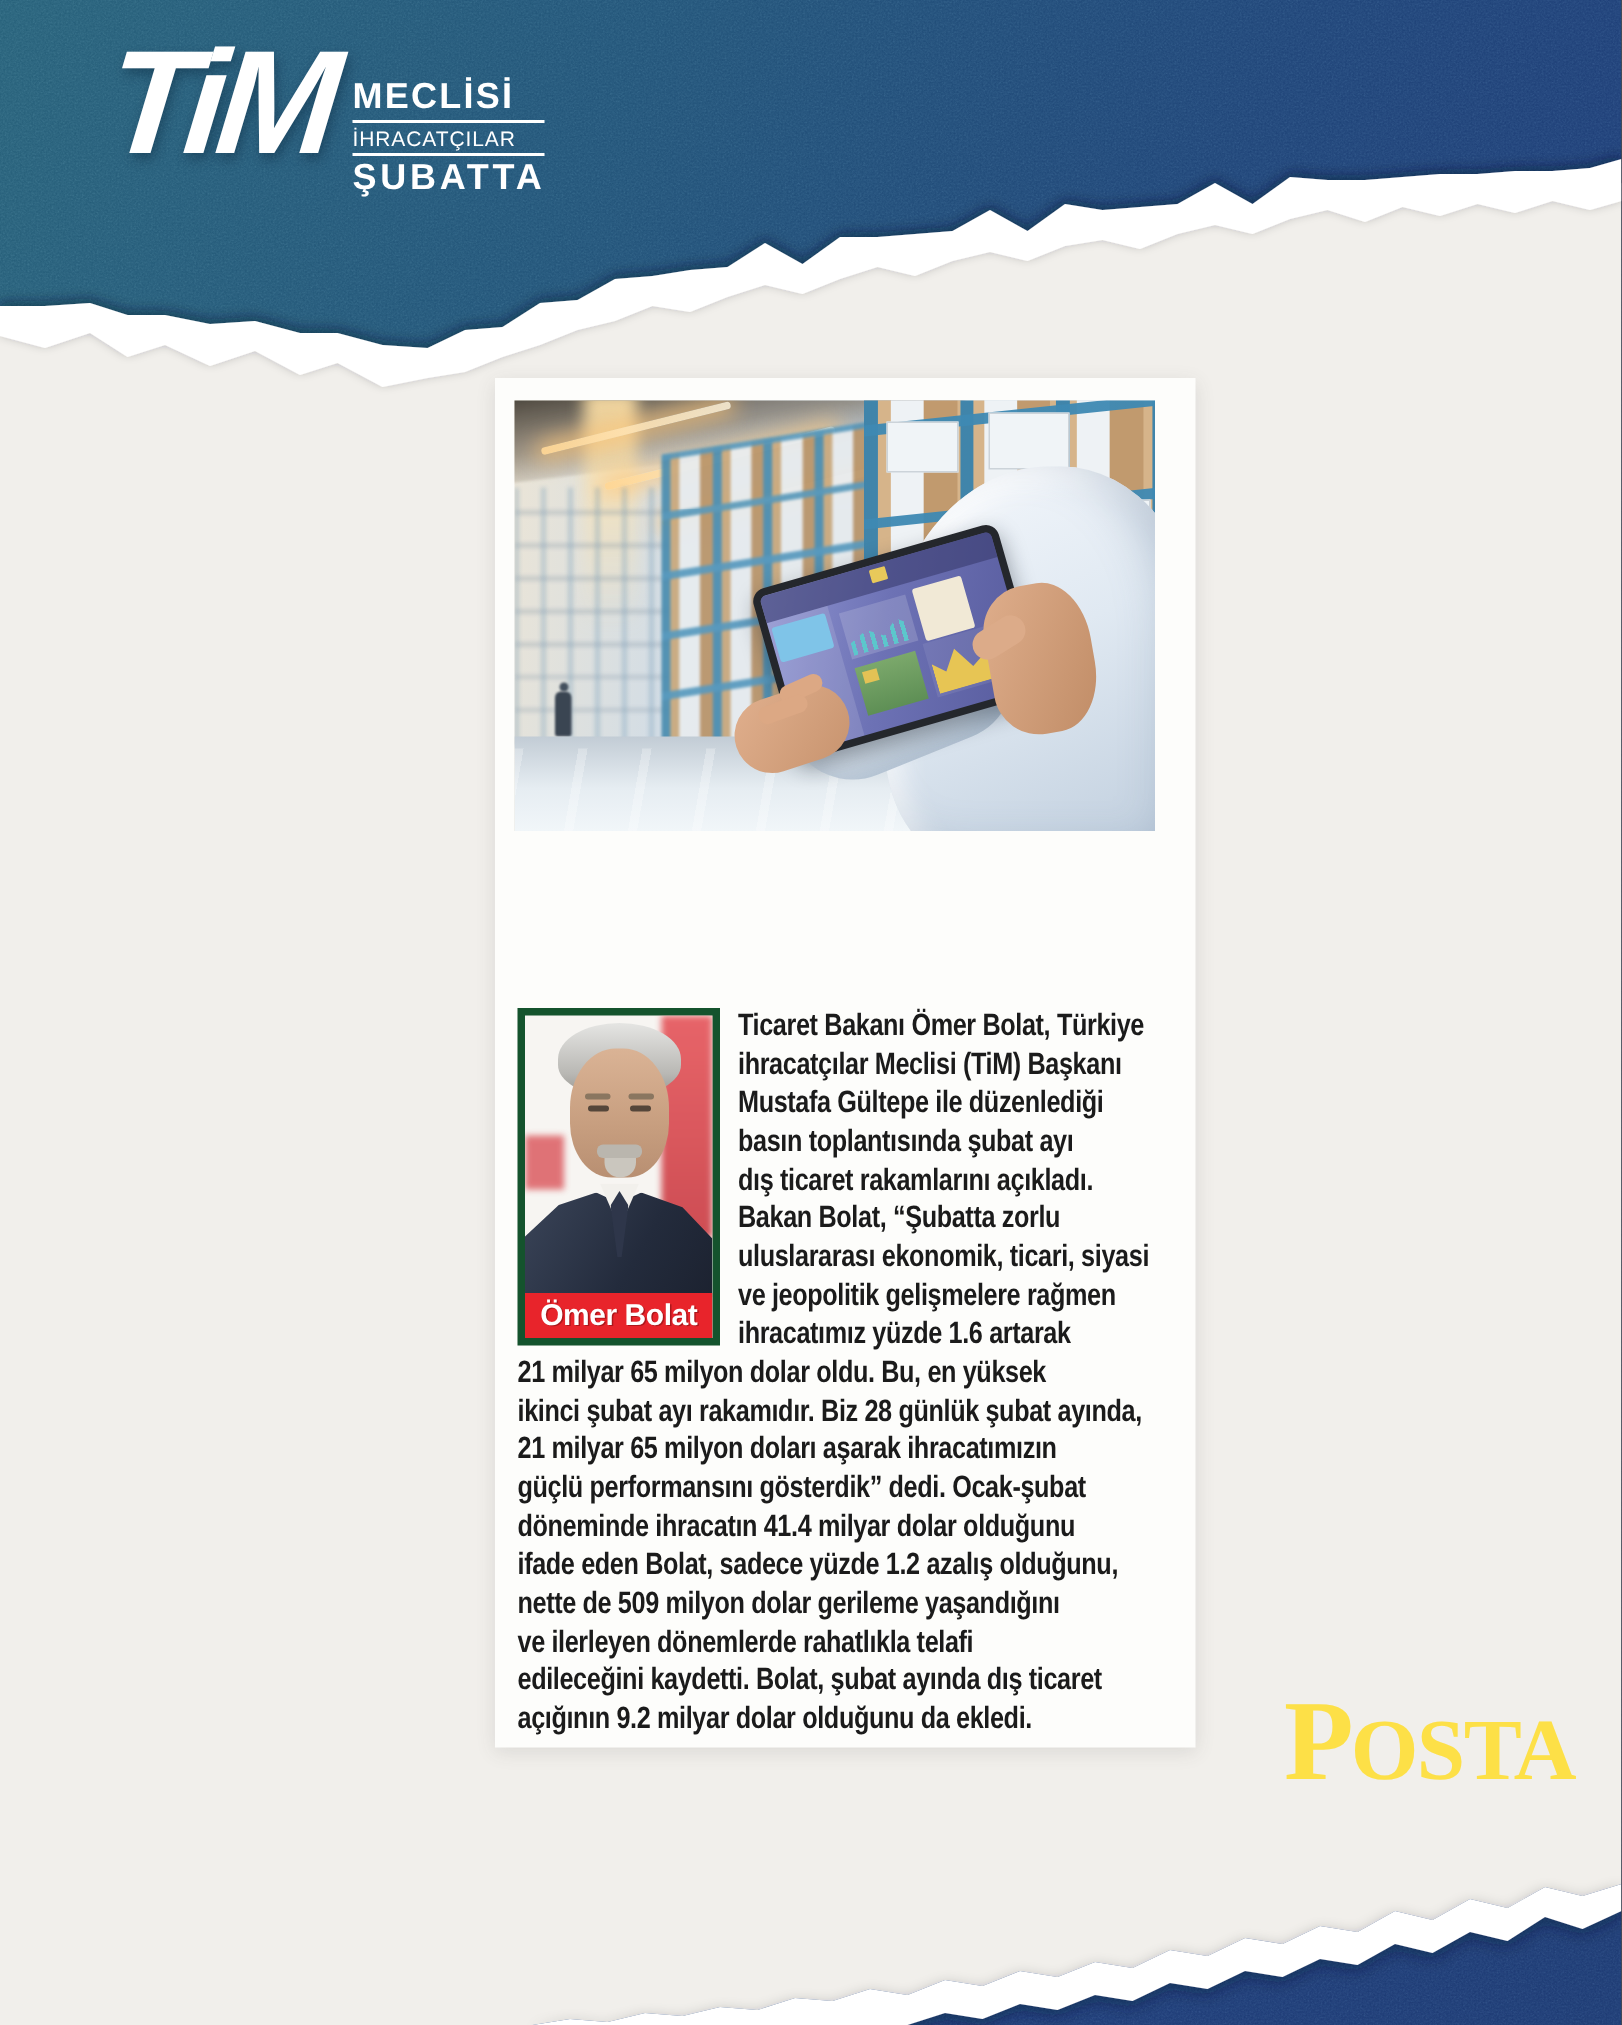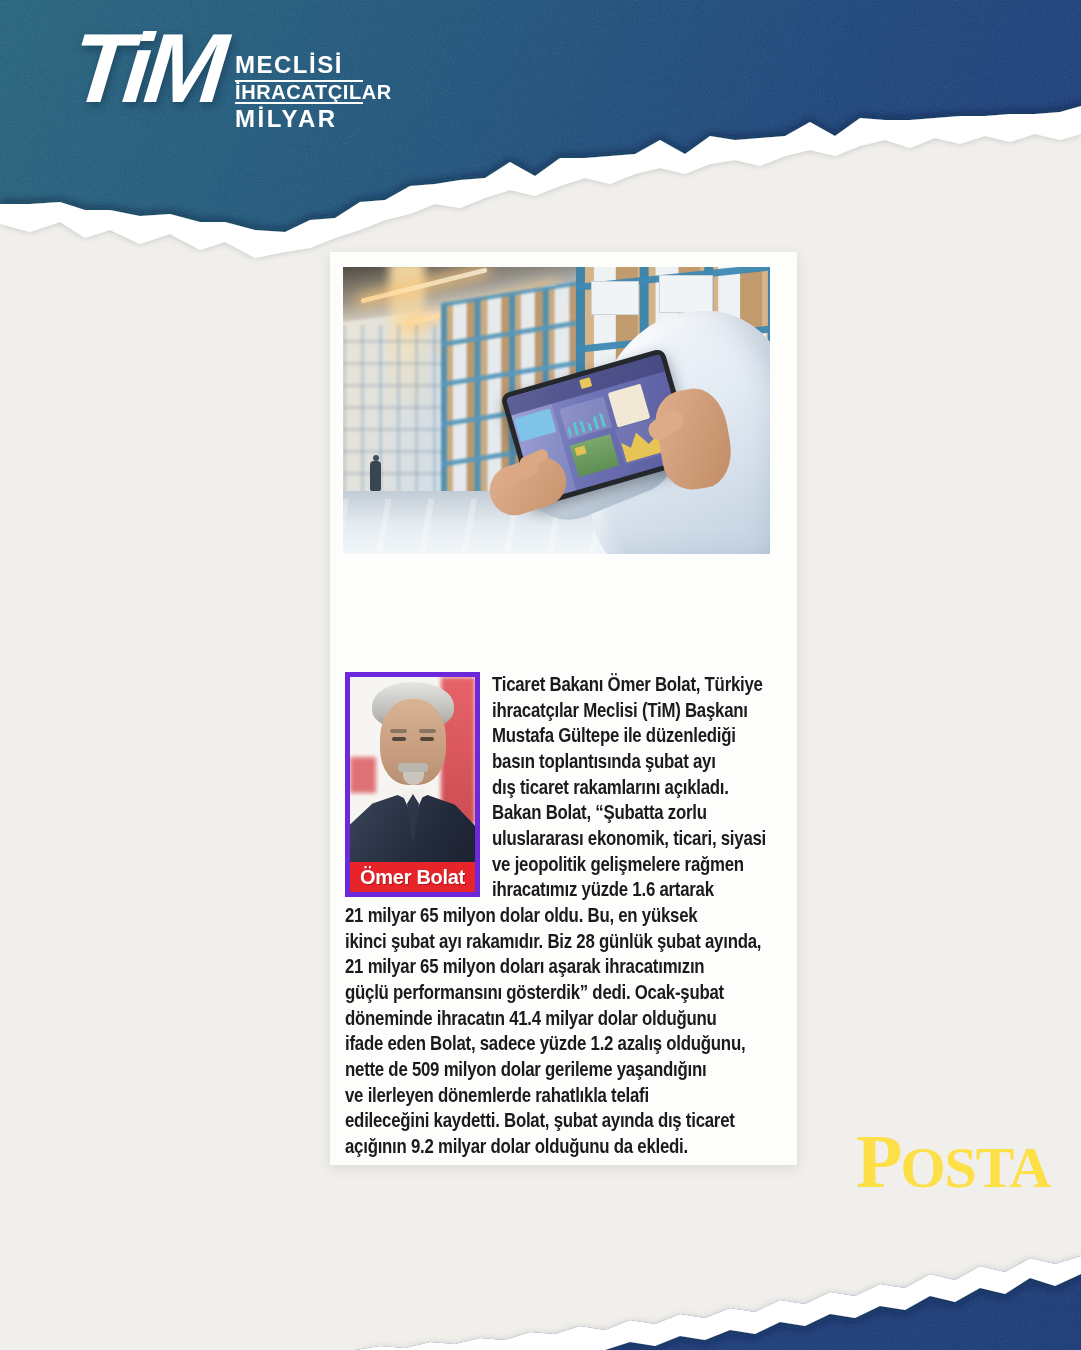--- a/index.html
+++ b/index.html
@@ -19,21 +19,21 @@
   
   .tim{position:absolute;left:72px;top:26px;color:#fff;}
   .tim-word{
     position:absolute;left:0;top:-14px;
     font-size:98px;font-weight:bold;font-style:italic;letter-spacing:-6px;
     transform:skewX(-6deg);
     text-shadow:2px 4px 8px rgba(3,24,44,.35);
   }
   .tim-block{position:absolute;left:163px;top:26px;width:128px;}
   .tim-line1{font-size:24px;font-weight:bold;letter-spacing:1.5px;line-height:26px;}
-  .tim-line2{font-size:20px;font-weight:bold;letter-spacing:.6px;line-height:16px;}
+  .tim-line2{font-size:14px;font-weight:normal;letter-spacing:.6px;line-height:16px;}
   .tim-line3{font-size:24px;font-weight:bold;letter-spacing:2.5px;line-height:26px;}
   .tim-sep{height:2px;background:#fff;margin:2px 0;}
   
   .clip{
     position:absolute;left:330px;top:252px;width:467px;height:913px;
     background:#fdfdfb;box-shadow:0 3px 12px rgba(70,70,70,.13);
   }
   
   .photo{
     position:absolute;left:13px;top:15px;width:427px;height:287px;overflow:hidden;
@@ -115,21 +115,21 @@
   .ph-hand-right{left:316px;top:122px;width:70px;height:100px;transform:rotate(-10deg);
     background:linear-gradient(120deg,#dfae8c,#c08c66);border-radius:30px 42% 42% 30px;}
   .ph-thumb{left:304px;top:148px;width:38px;height:20px;transform:rotate(-32deg);
     background:#dcab89;border-radius:10px;}
   
   .headline{position:absolute;left:0;top:306px;width:467px;text-align:center;color:#191919;}
   .hl{font-size:56px;line-height:48px;font-weight:bold;letter-spacing:-2.5px;
     white-space:nowrap;transform:scaleX(.85);transform-origin:center;}
   
   .portrait{position:absolute;left:15px;top:420px;width:135px;height:225px;
-    background:#f7f5f2;border:5px solid #6d28d9;box-sizing:border-box;overflow:hidden;}
+    background:#f7f5f2;border:5px solid #14532d;box-sizing:border-box;overflow:hidden;}
   .portrait *{position:absolute;}
   .pt-red-right{right:0;top:0;width:34px;height:148px;
     background:linear-gradient(180deg,#e5555a,#c93b42);opacity:.9;filter:blur(2px);}
   .pt-red-left{left:0;top:80px;width:26px;height:36px;background:#d8474d;opacity:.75;filter:blur(2px);}
   .pt-hair{left:22px;top:5px;width:82px;height:48px;
     background:linear-gradient(180deg,#e5e5e3,#b9b8b4 70%,#9a9893);border-radius:50% 50% 42% 42%;}
   .pt-face{left:30px;top:22px;width:66px;height:86px;
     background:linear-gradient(180deg,#dab395 0%,#c79e7f 60%,#b88f72 100%);border-radius:46% 46% 42% 42%;}
   .pt-brow{width:17px;height:4px;background:#8a7660;border-radius:2px;top:52px;}
   .pt-brow.l{left:40px;} .pt-brow.r{left:69px;}
@@ -211,21 +211,21 @@
       830,1314 805,1326 780,1322 755,1334 730,1330 705,1340 680,1336 655,1346 630,1342 605,1350"></polygon>
   </svg>
 
   <div class="tim">
     <div class="tim-word">TiM</div>
     <div class="tim-block">
       <div class="tim-line1">MECLİSİ</div>
       <div class="tim-sep"></div>
       <div class="tim-line2">İHRACATÇILAR</div>
       <div class="tim-sep"></div>
-      <div class="tim-line3">MİLYAR</div>
+      <div class="tim-line3">ŞUBATTA</div>
     </div>
   </div>
 
   <div class="clip">
 
     <div class="photo">
       <div class="ph-ceiling"></div>
       <div class="ph-glow"></div>
       <div class="ph-light ph-l1"></div>
       <div class="ph-light ph-l2"></div>

